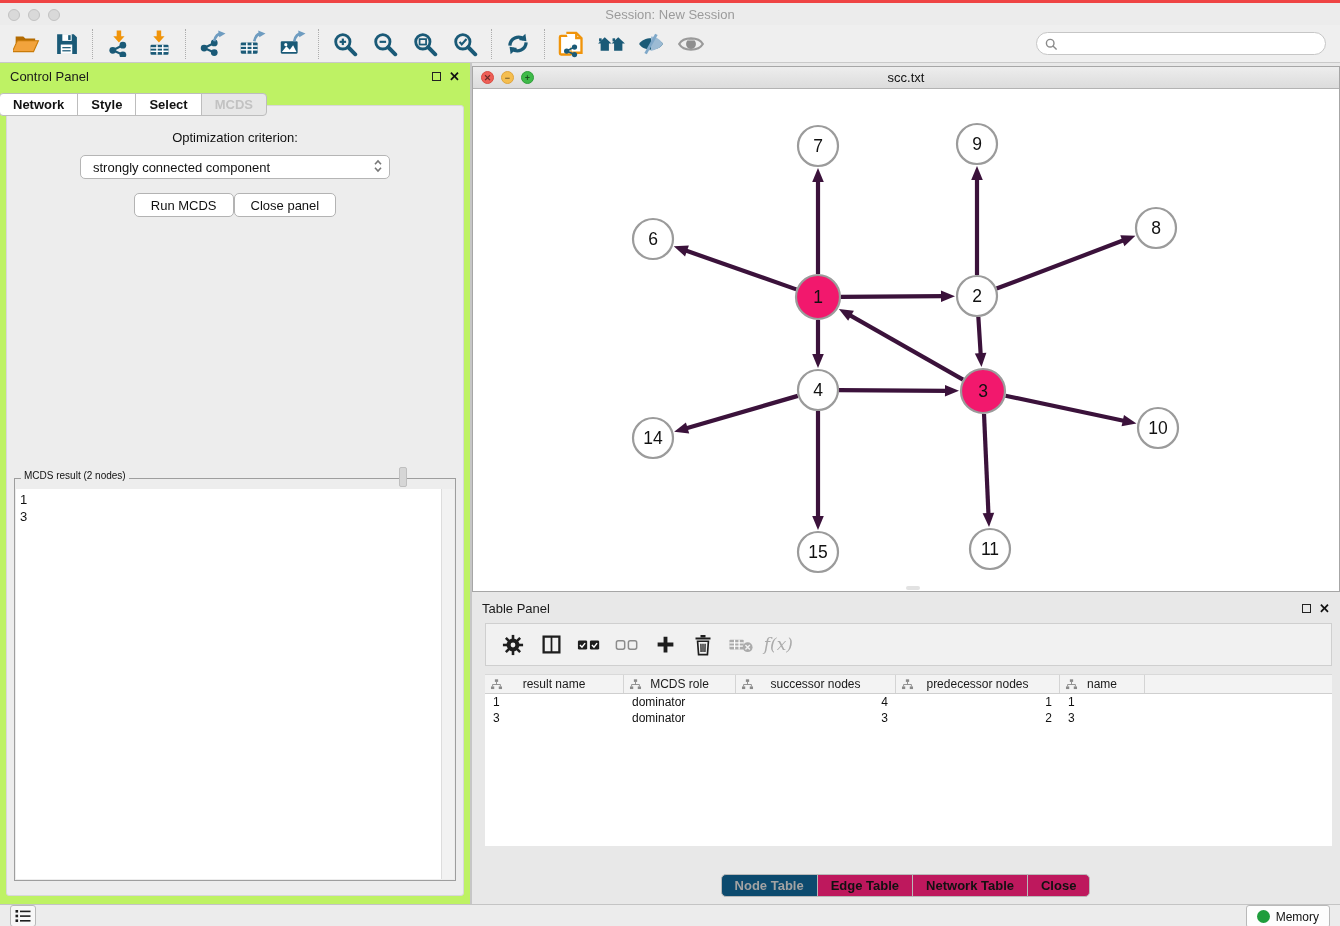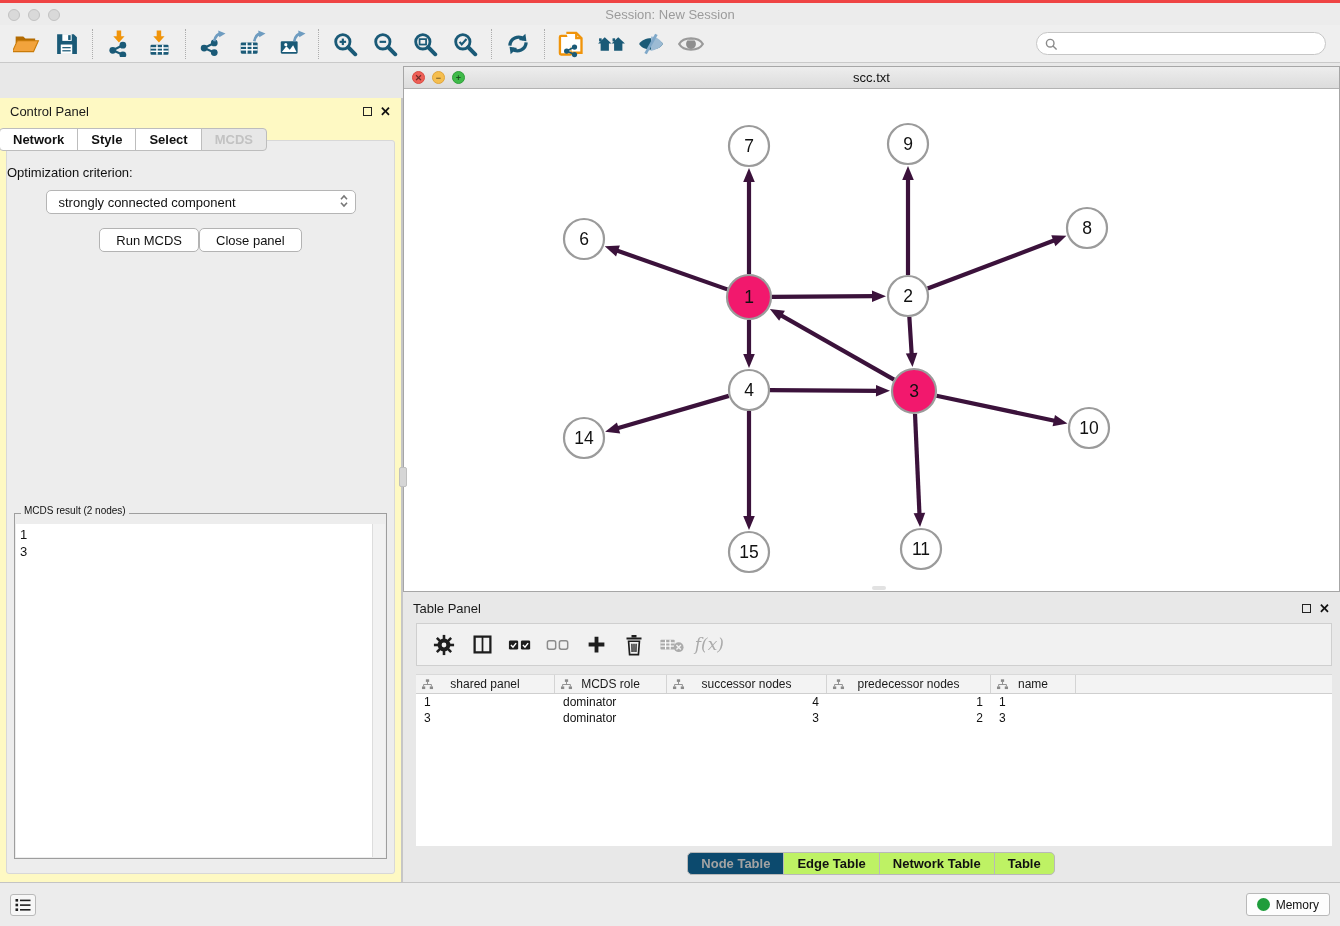--- a/index.html
+++ b/index.html
@@ -18,33 +18,33 @@
   .tb-btn svg { display:block; }
   .tb-sep { width:1px; height:30px; border-left:1px dotted #ADADAD; margin:0 6px; }
   .search-wrap { margin-left:auto; margin-right:8px; position:relative; }
   .search-input { width:290px; height:23px; border:1px solid #C6C6C6; border-radius:12px; background:#fff; padding:0 10px 0 26px; font-size:12px; color:#333; outline:none; }
   .search-icon-box { position:absolute; left:9px; top:5px; }
 
   
   .main { flex:1; display:flex; overflow:hidden; position:relative; }
 
   
-  .control-panel { width:403px; flex:none; background:#fef9c3; border-right:2px solid #C6C6C6; position:relative;margin-top:35px; }
+  .control-panel { width:472px; flex:none; background:#bef264; border-right:2px solid #C6C6C6; position:relative; }
   .cp-header { height:26px; display:flex; align-items:center; padding:0 10px; }
   .cp-title { font-size:13px; color:#1A1A1A; }
   .panel-btns { margin-left:auto; display:flex; align-items:center; gap:8px; }
   .float-btn { width:9px; height:9px; border:1.5px solid #222; display:inline-block; }
   .close-btn { font-size:13px; font-weight:bold; color:#111; line-height:1; }
   .cp-tabs { display:flex; justify-content:flex-start; margin-top:4px; position:relative; z-index:2; }
   .cp-tab { font-size:13px; font-weight:bold; color:#111; background:#fff; border:1px solid #BDBDBD; padding:3px 13px; margin-left:-1px; }
   .cp-tab:first-child { border-radius:4px 0 0 4px; }
   .cp-tab:last-child { border-radius:0 4px 4px 0; }
   .cp-tab.active { background:#E7E7E7; color:#C2C2C2; }
   .cp-body { position:absolute; left:6px; right:6px; top:42px; bottom:8px; background:#EDEDED; border:1px solid #D8D8D8; border-radius:3px; }
-  .opt-label { font-size:13px; color:#111; margin-top:24px; }
+  .opt-label { text-align:center; font-size:13px; color:#111; margin-top:24px; }
   .select-box { width:310px; height:24px; margin:10px auto 0; background:#fff; border:1px solid #B5B5B5; border-radius:5px; display:flex; align-items:center; padding:0 6px 0 12px; font-size:13px; color:#111; }
   .select-box .chev { margin-left:auto; }
   .btn-row { display:flex; justify-content:center; gap:0; margin-top:14px; }
   .push-btn { height:24px; padding:0 16px; background:#fff; border:1px solid #B3B3B3; border-radius:5px; font-size:13px; color:#111; display:flex; align-items:center; }
   .result-box { position:absolute; left:7px; right:7px; top:372px; bottom:14px; border:1px solid #9E9E9E; background:#EDEDED; }
   .result-legend { position:absolute; top:-9px; left:6px; background:#EDEDED; padding:0 3px; font-size:10px; color:#111; }
   .result-inner { position:absolute; inset:10px 1px 1px 1px; background:#fff; }
   .result-text { padding:2px 4px; font-size:13px; color:#111; line-height:17px; white-space:pre; }
   .result-scroll { position:absolute; top:0; right:0; bottom:0; width:13px; background:#F2F2F2; border-left:1px solid #DDD; }
   .splitter-handle { position:absolute; left:-4px; top:404px; width:8px; height:20px; background:#D6D6D6; border:1px solid #BFBFBF; border-radius:2px; z-index:5; }
@@ -71,27 +71,27 @@
   .tp-toolbar { margin:2px 8px 0 13px; height:43px; background:#F1F1F1; border:1px solid #CFCFCF; display:flex; align-items:center; padding:0 10px; gap:4px; flex:none; }
   .tp-icon { width:34px; height:34px; display:flex; align-items:center; justify-content:center; }
   .tp-icon.disabled { opacity:1; }
   .tp-table { margin:8px 8px 0 13px; background:#fff; flex:none; height:172px; overflow:hidden; border-top:1px solid #D9D9D9; }
   .tbl-head { display:flex; background:#F3F3F3; border-bottom:1px solid #CFCFCF; height:19px; }
   .th-cell { position:relative; border-right:1px solid #D4D4D4; display:flex; align-items:center; justify-content:center; font-size:12px; color:#1A1A1A; flex:none; }
   .th-cell .hier { position:absolute; left:5px; top:3px; }
   .tbl-row { display:flex; height:16px; align-items:center; }
   .td-cell { font-size:12px; color:#111; padding:0 8px; flex:none; overflow:hidden; white-space:nowrap; }
   .tp-tabs-strip { flex:1; display:flex; align-items:flex-end; justify-content:center; padding-bottom:7px; }
-  .tp-tab { font-size:13px; font-weight:bold; color:#111; background:#bef264; border:1px solid #B9B9B9; padding:3px 13px; margin-left:-1px; }
+  .tp-tab { font-size:13px; font-weight:bold; color:#111; background:#be185d; border:1px solid #B9B9B9; padding:3px 13px; margin-left:-1px; }
   .tp-tab:first-child { border-radius:5px 0 0 5px; }
   .tp-tab:last-child { border-radius:0 5px 5px 0; }
   .tp-tab.active { background:#0c4a6e; color:#A3A3A3; }
 
   
-  .statusbar { height:44px; flex:none; background:#ECECEC; border-top:1px solid #C4C4C4; display:flex; align-items:center; padding:0 10px; }
+  .statusbar { height:22px; flex:none; background:#ECECEC; border-top:1px solid #C4C4C4; display:flex; padding:0 10px; }
   .sb-left-btn { width:26px; height:22px; background:#F7F7F7; border:1px solid #B9B9B9; border-radius:3px; display:flex; align-items:center; justify-content:center; }
   .memory-btn { margin-left:auto; height:23px; background:#FDFDFD; border:1px solid #B9B9B9; border-radius:3px; display:flex; align-items:center; gap:6px; padding:0 10px; }
   .memory-dot { width:13px; height:13px; border-radius:50%; background:#1F9D3C; }
   .memory-label { font-size:12px; color:#111; }
 </style>
 </head>
 <body>
 
 <div class="app">
 
@@ -502,21 +502,21 @@
                 <span class="hier"><svg width="13" height="13" viewBox="0 0 20 18">
                     <g fill="#8A8A8A">
                       <rect x="7.5" y="1" width="5" height="4"></rect>
                       <rect x="1.5" y="12" width="5" height="4"></rect>
                       <rect x="13.5" y="12" width="5" height="4"></rect>
                     </g>
                     <g stroke="#8A8A8A" stroke-width="1.4" fill="none">
                       <path d="M10 5 v4 M4 12 v-3 h12 v3"></path>
                     </g>
                   </svg></span>
-                <span>shared panel</span>
+                <span>result name</span>
               </div>
               <div class="th-cell" style="width: 112px;">
                 <span class="hier"><svg width="13" height="13" viewBox="0 0 20 18">
                     <g fill="#8A8A8A">
                       <rect x="7.5" y="1" width="5" height="4"></rect>
                       <rect x="1.5" y="12" width="5" height="4"></rect>
                       <rect x="13.5" y="12" width="5" height="4"></rect>
                     </g>
                     <g stroke="#8A8A8A" stroke-width="1.4" fill="none">
                       <path d="M10 5 v4 M4 12 v-3 h12 v3"></path>
@@ -579,21 +579,21 @@
                 <div class="td-cell" style="width: 164px; text-align: right;">2</div>
                 <div class="td-cell" style="width: 85px; text-align: left;">3</div>
               </div>
             </div>
         </div>
         <div class="tp-tabs-strip">
           <div style="display:flex;" id="tp-tabs">
               <div class="tp-tab active">Node Table</div>
               <div class="tp-tab">Edge Table</div>
               <div class="tp-tab">Network Table</div>
-              <div class="tp-tab">Table</div>
+              <div class="tp-tab">Close</div>
             </div>
         </div>
       </div>
 
     </div>
   </div>
 
   <div class="statusbar">
     <div class="sb-left-btn">
       <svg width="16" height="14" viewBox="0 0 16 14">

